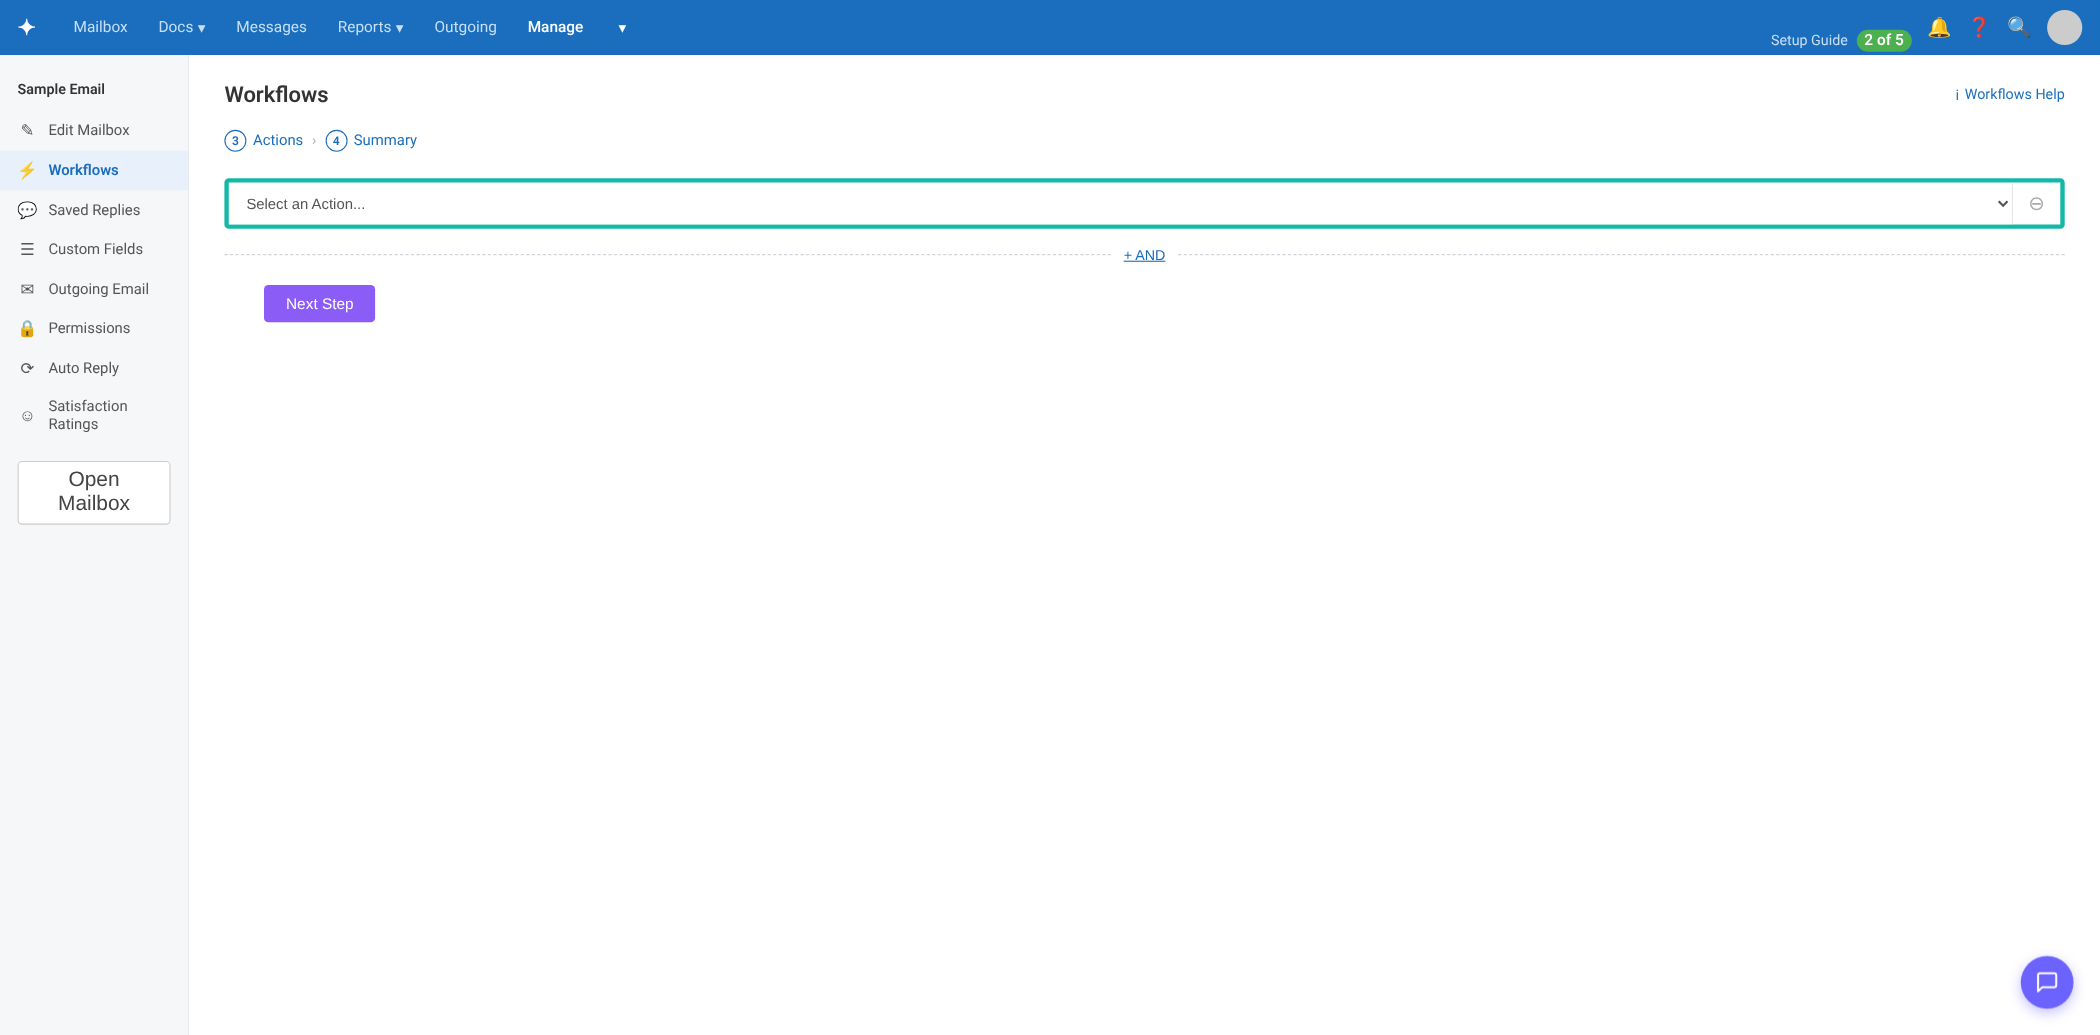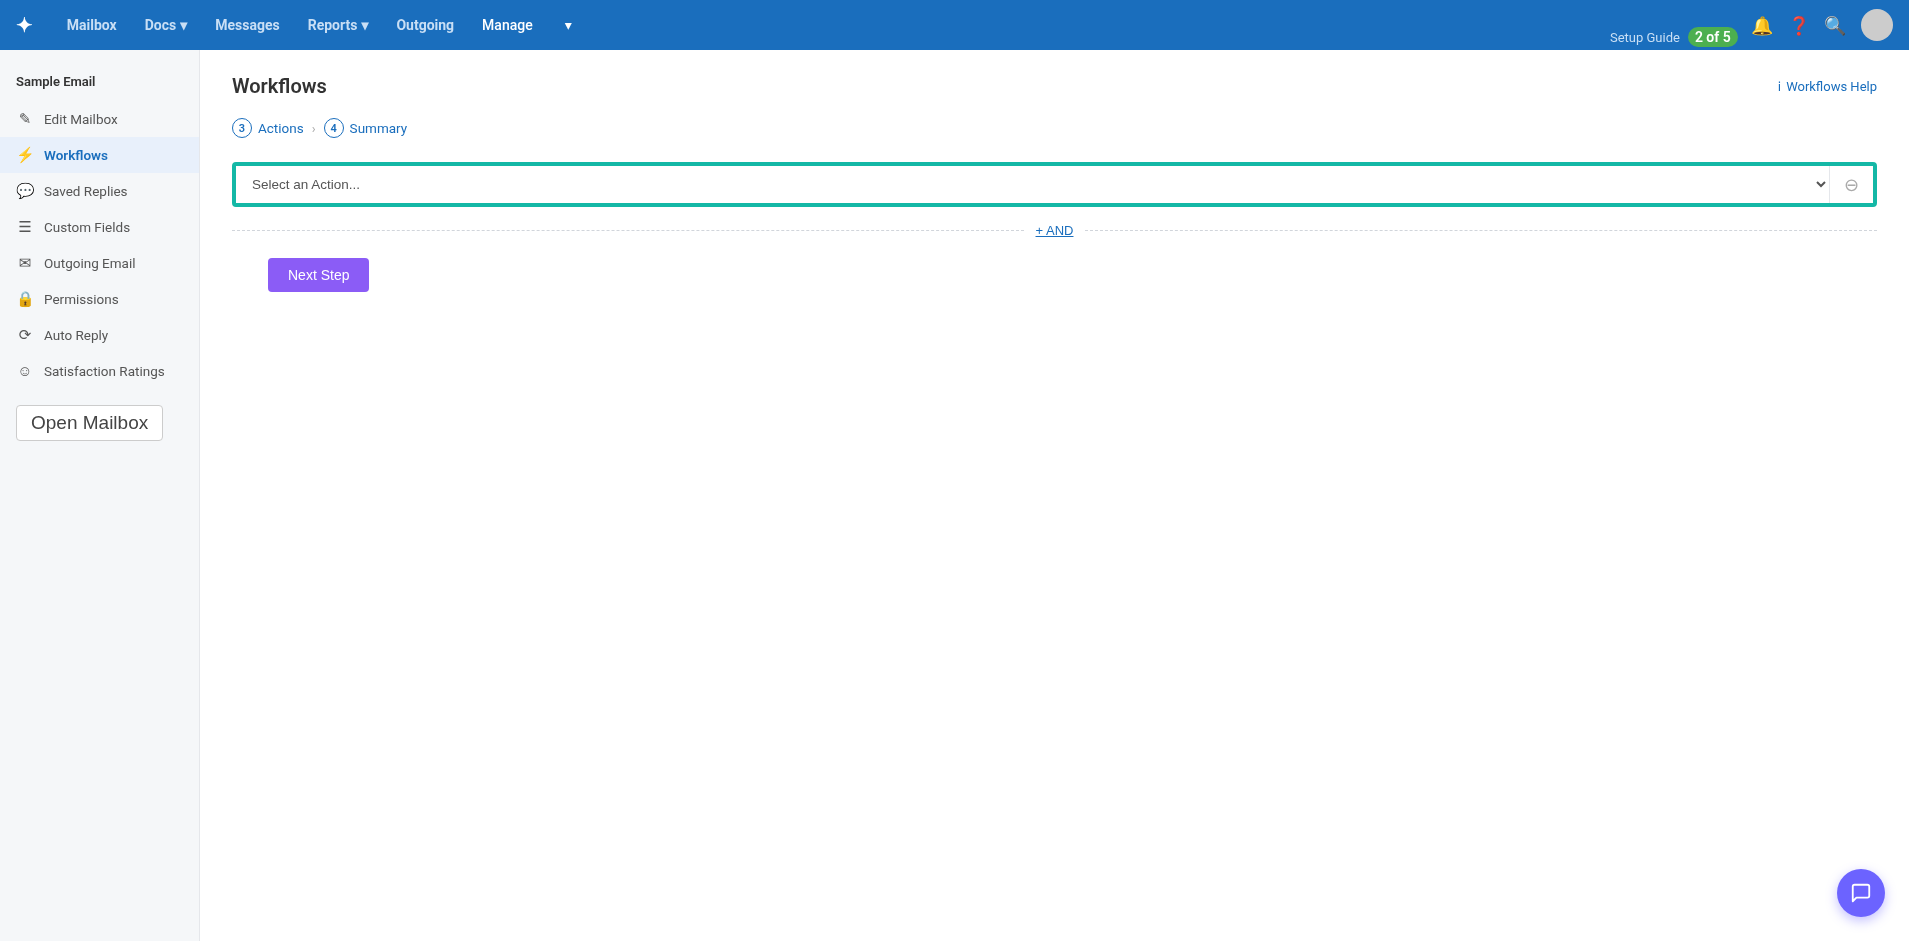--- a/index.html
+++ b/index.html
@@ -25,21 +25,20 @@
     }
     .top-nav .nav-item {
       color: #c9dff5;
       text-decoration: none;
       padding: 0 14px;
       font-size: 14px;
       cursor: pointer;
       display: flex;
       align-items: center;
       gap: 4px;
-      font-weight: bold;
     }
     .top-nav .nav-item.active { color: #fff; font-weight: 500; gap: 32px; }
     .top-nav .nav-right {
       margin-left: auto;
       display: flex;
       align-items: center;
       gap: 14px;
     }
     .setup-guide {
       display: flex;
@@ -78,21 +77,21 @@
 
     
     .layout {
       display: flex;
       margin-top: 50px;
       min-height: calc(100vh - 50px);
     }
 
     
     .sidebar {
-      width: 200px;
+      width: 172px;
       background: #f5f7f9;
       border-right: 1px solid #e5e7eb;
       padding: 16px 0;
       flex-shrink: 0;
     }
     .sidebar-section-title {
       font-size: 13px;
       font-weight: 600;
       color: #333;
       padding: 8px 16px 12px;

